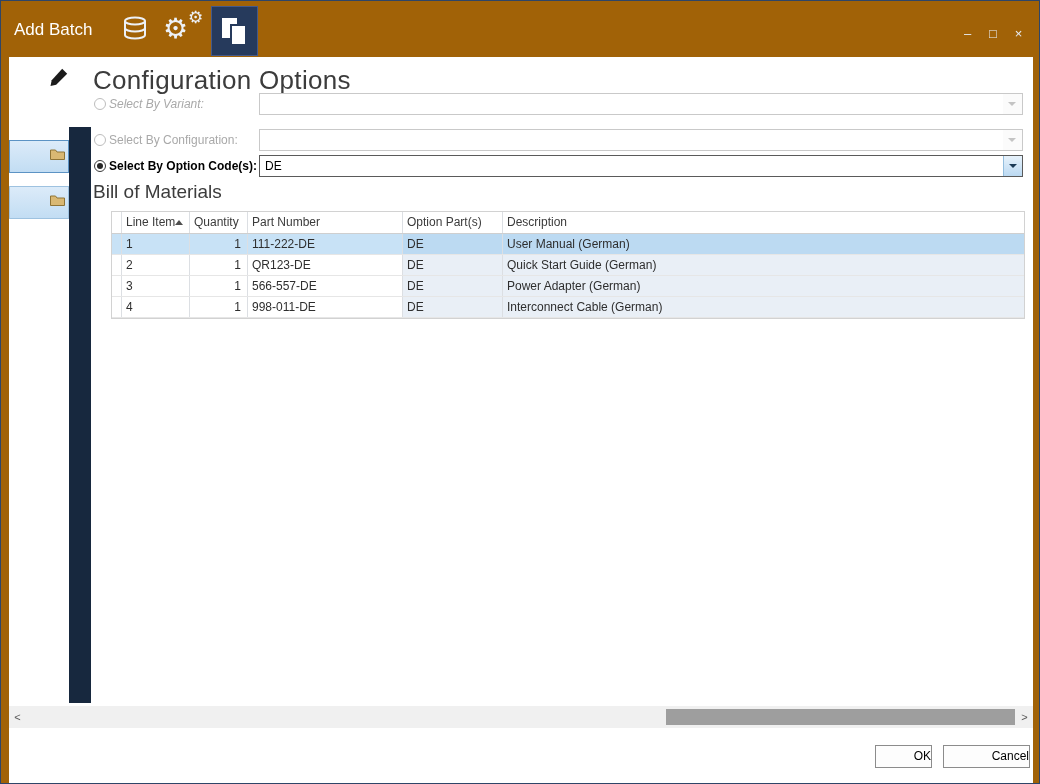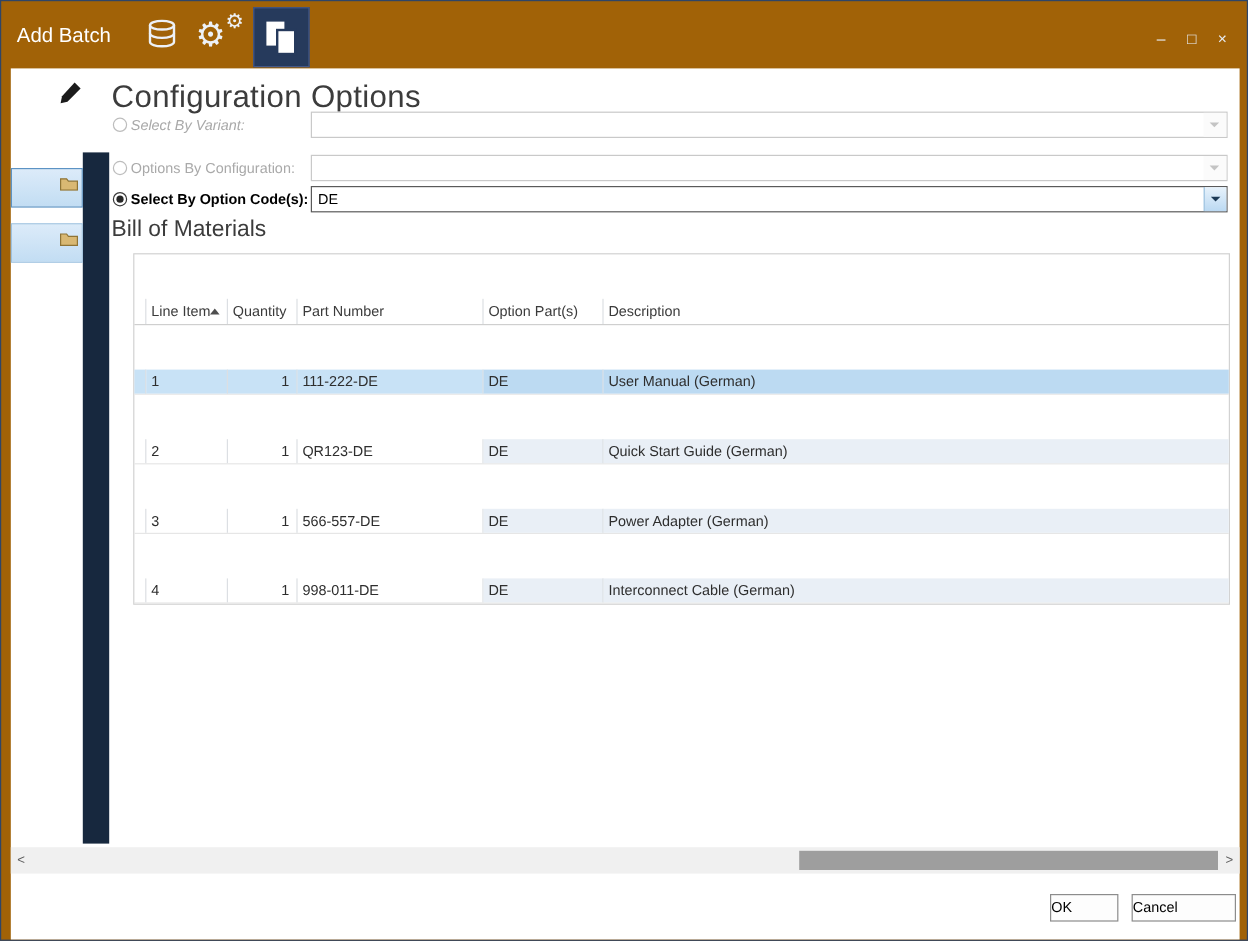--- a/index.html
+++ b/index.html
@@ -35,21 +35,21 @@
   .combo .cval { position: absolute; left: 5px; top: 3px; font-size: 12px; color: #000; }
   .combo .cbtn { position: absolute; right: 0; top: 0; width: 19px; height: 20px; background: #FBFBFB; }
   .combo .chev { position: absolute; left: 5px; top: 8px; width: 0; height: 0; border-left: 4px solid transparent; border-right: 4px solid transparent; border-top: 4px solid #C4C4C4; }
   .combo.enabled { border-color: #5A5A5A; }
   .combo.enabled .cbtn { background: linear-gradient(#E7F2FB, #BBD9F2); border-left: 1px solid #94BEDE; }
   .combo.enabled .chev { border-top-color: #1C3A56; }
   .h-bom { position: absolute; left: 84px; top: 124px; font-size: 19px; font-weight: 300; color: #3C3C3C; }
 
   
   .grid { position: absolute; left: 102px; top: 154px; width: 914px; border: 1px solid #D2D2D2; background: #fff; }
-  .trow { display: flex; height: 21px; border-bottom: 1px solid #E6E6E6; margin-top: 37px; }
+  .trow { display: flex; height: 21px; border-bottom: 1px solid #E6E6E6; }
   .thead { height: 22px; border-bottom: 1px solid #CFCFCF; }
   .cell { border-right: 1px solid #DCDFE3; padding: 0 4px; font-size: 12px; color: #2E2E2E; line-height: 20px; white-space: nowrap; overflow: hidden; }
   .thead .cell { color: #3B3B3B; line-height: 21px; }
   .c0 { width: 10px; padding: 0; }
   .c1 { width: 68px; } .c2 { width: 58px; } .c3 { width: 155px; } .c4 { width: 100px; }
   .c5 { flex: 1; border-right: none; }
   .num { text-align: right; padding-right: 6px; }
   .hsort { display: flex; justify-content: space-between; align-items: center; }
   .sort-up { width: 0; height: 0; border-left: 4px solid transparent; border-right: 4px solid transparent; border-bottom: 5px solid #4E4E4E; margin-right: 2px; }
   .tint { background: #E9EFF6; }
@@ -63,21 +63,21 @@
   .si1 { top: 139px; } .si2 { top: 185px; }
   .folder { position: absolute; right: 3px; top: 5px; }
 
   
   .hscroll { position: absolute; left: 8px; top: 705px; width: 1024px; height: 22px; background: #F0F0F0; }
   .sb-arrow { position: absolute; top: 0; width: 17px; height: 22px; text-align: center; line-height: 22px; font-size: 11px; color: #5A5A5A; }
   .sb-left { left: 0; } .sb-right { right: 0; }
   .sb-thumb { position: absolute; left: 657px; top: 3px; width: 349px; height: 16px; background: #9E9E9E; }
 
   
-  .btn { position: absolute; top: 744px; height: 23px; background: #FDFDFD; border: 1px solid #8C8C8C; font-size: 12px; color: #000; text-align: left; line-height: 21px; font-family: "Liberation Sans", sans-serif; cursor: default; }
+  .btn { position: absolute; top: 744px; height: 23px; background: #FDFDFD; border: 1px solid #8C8C8C; font-size: 12px; color: #000; text-align: right; line-height: 21px; font-family: "Liberation Sans", sans-serif; cursor: default; }
   .btn-ok { left: 874px; width: 57px; }
   .btn-cancel { left: 942px; width: 87px; }
 </style>
 </head>
 <body>
 
 <div class="window">
 
   <div class="titlebar">
     <span class="title">Add Batch</span>
@@ -129,21 +129,21 @@
       <div class="combo">
         <span class="cval"></span>
         <span class="cbtn">
             <span class="chev"></span>
           </span>
       </div>
     </div>
 
     <div class="crow crow2">
       <span class="radio"></span>
-      <span class="rlabel">Options By Configuration:</span>
+      <span class="rlabel">Select By Configuration:</span>
       <div class="combo">
         <span class="cval"></span>
         <span class="cbtn">
             <span class="chev"></span>
           </span>
       </div>
     </div>
 
     <div class="crow crow3">
       <span class="radio checked"></span>

